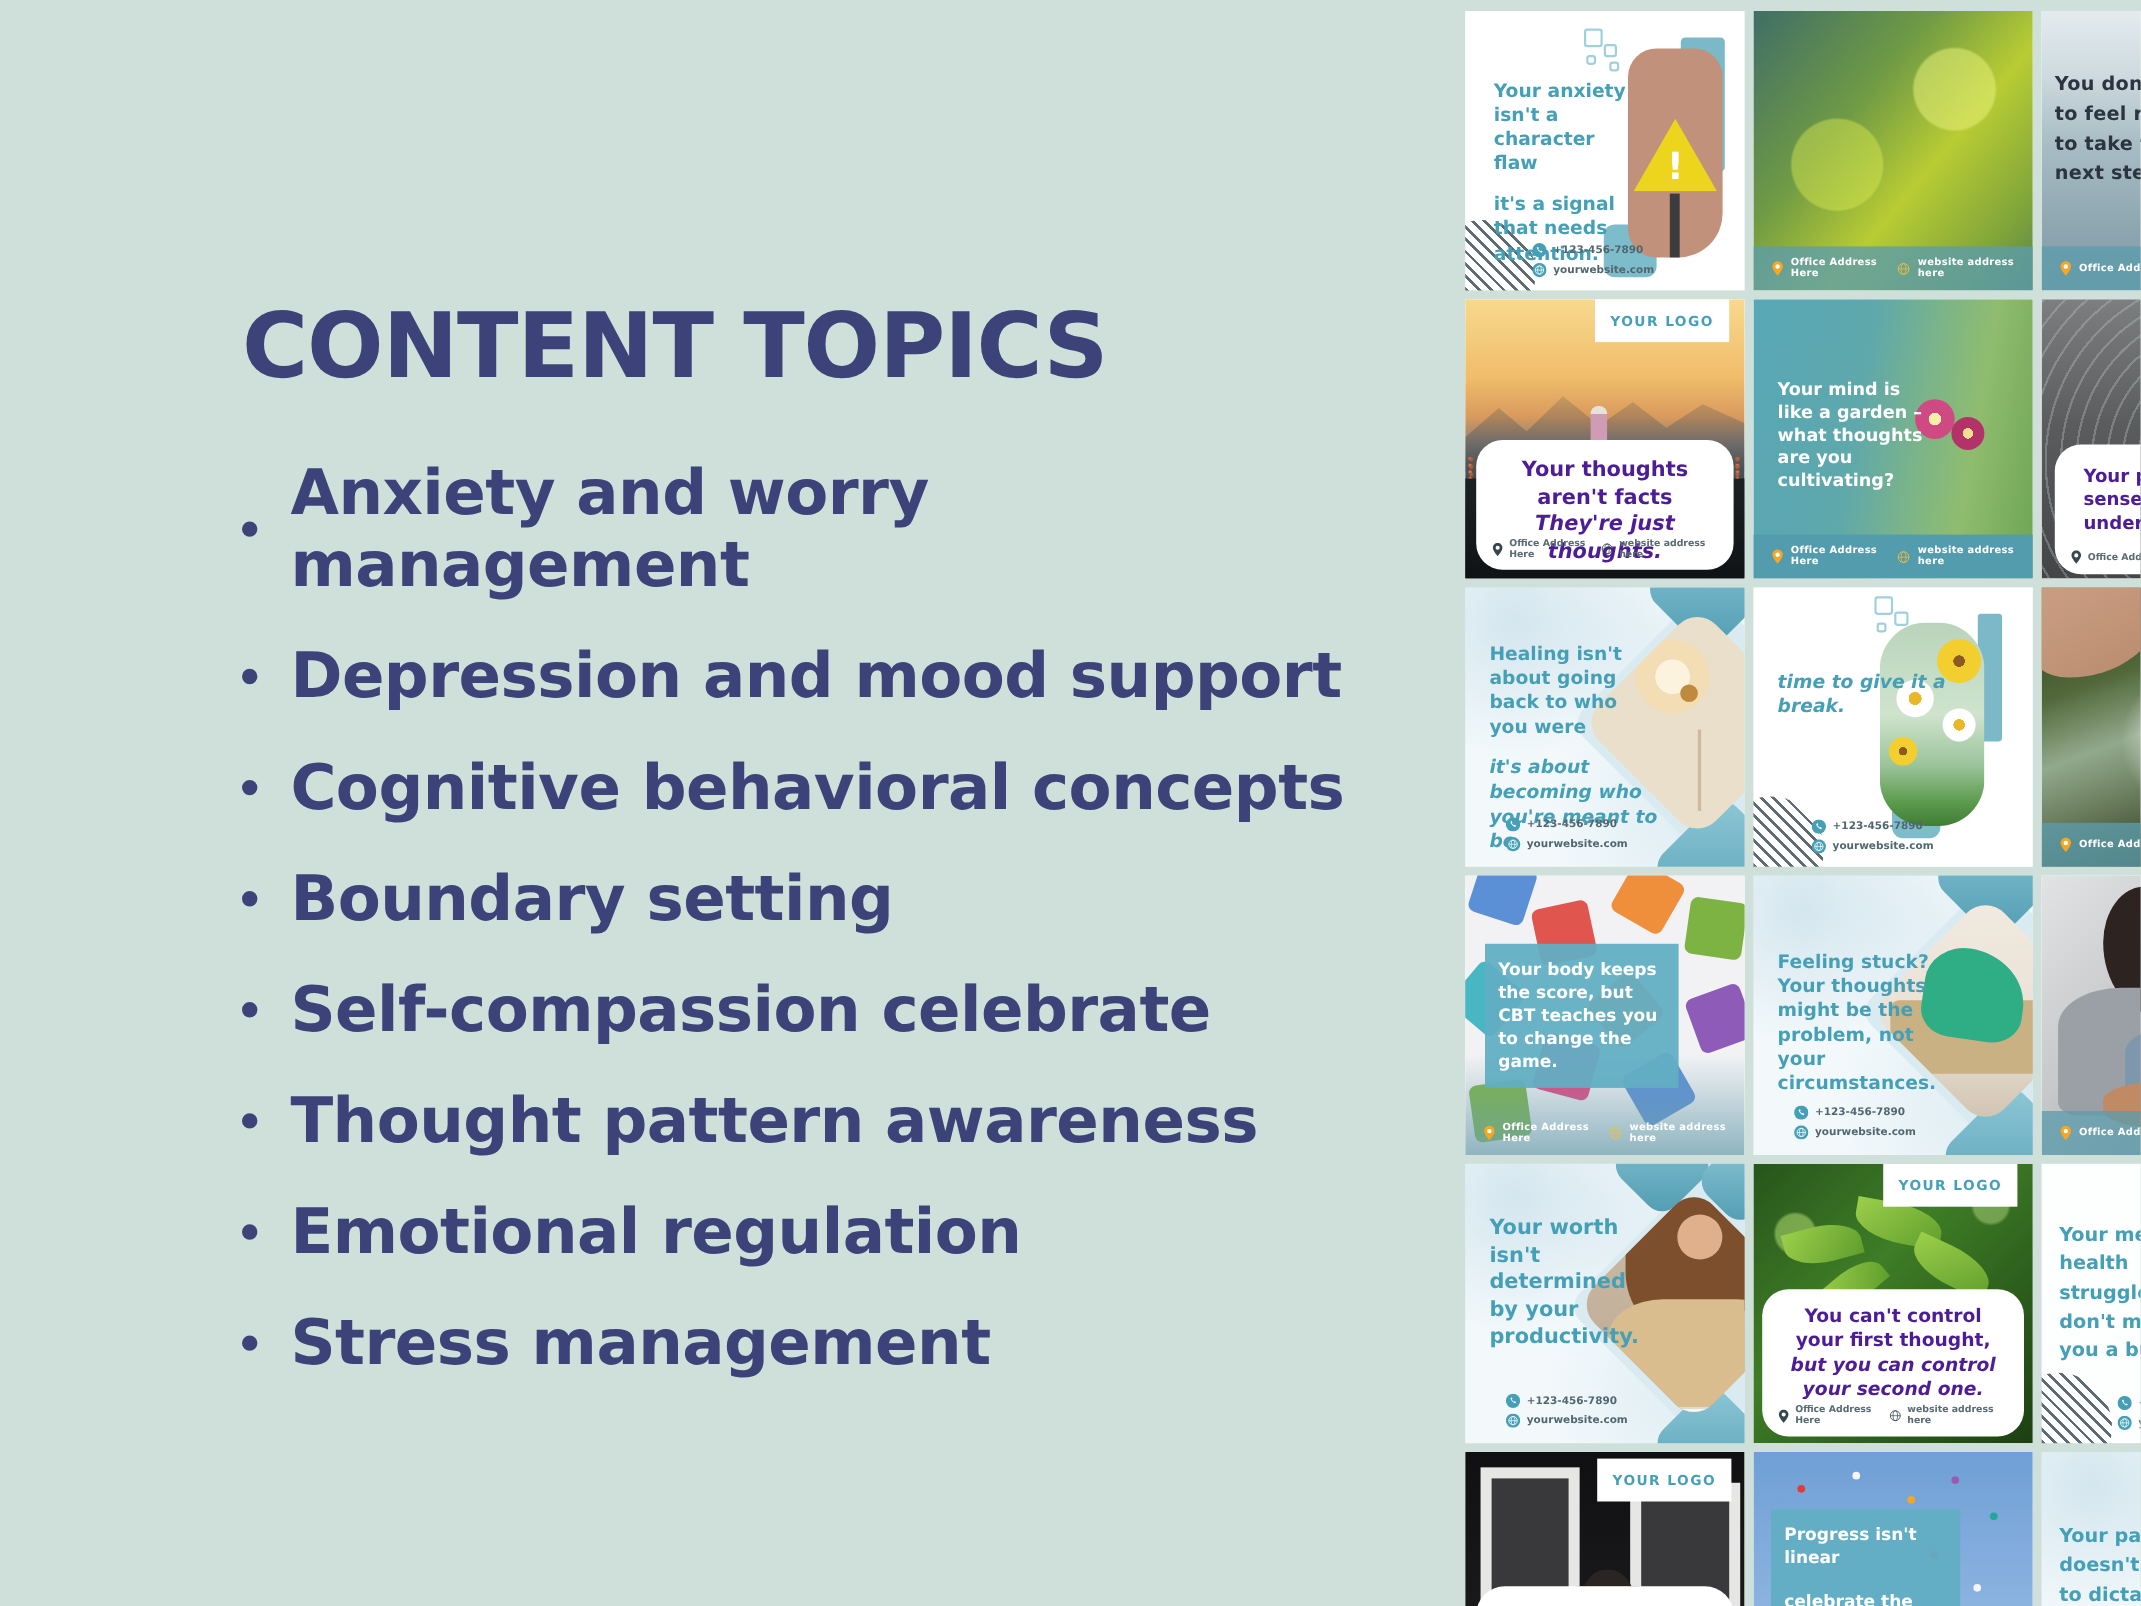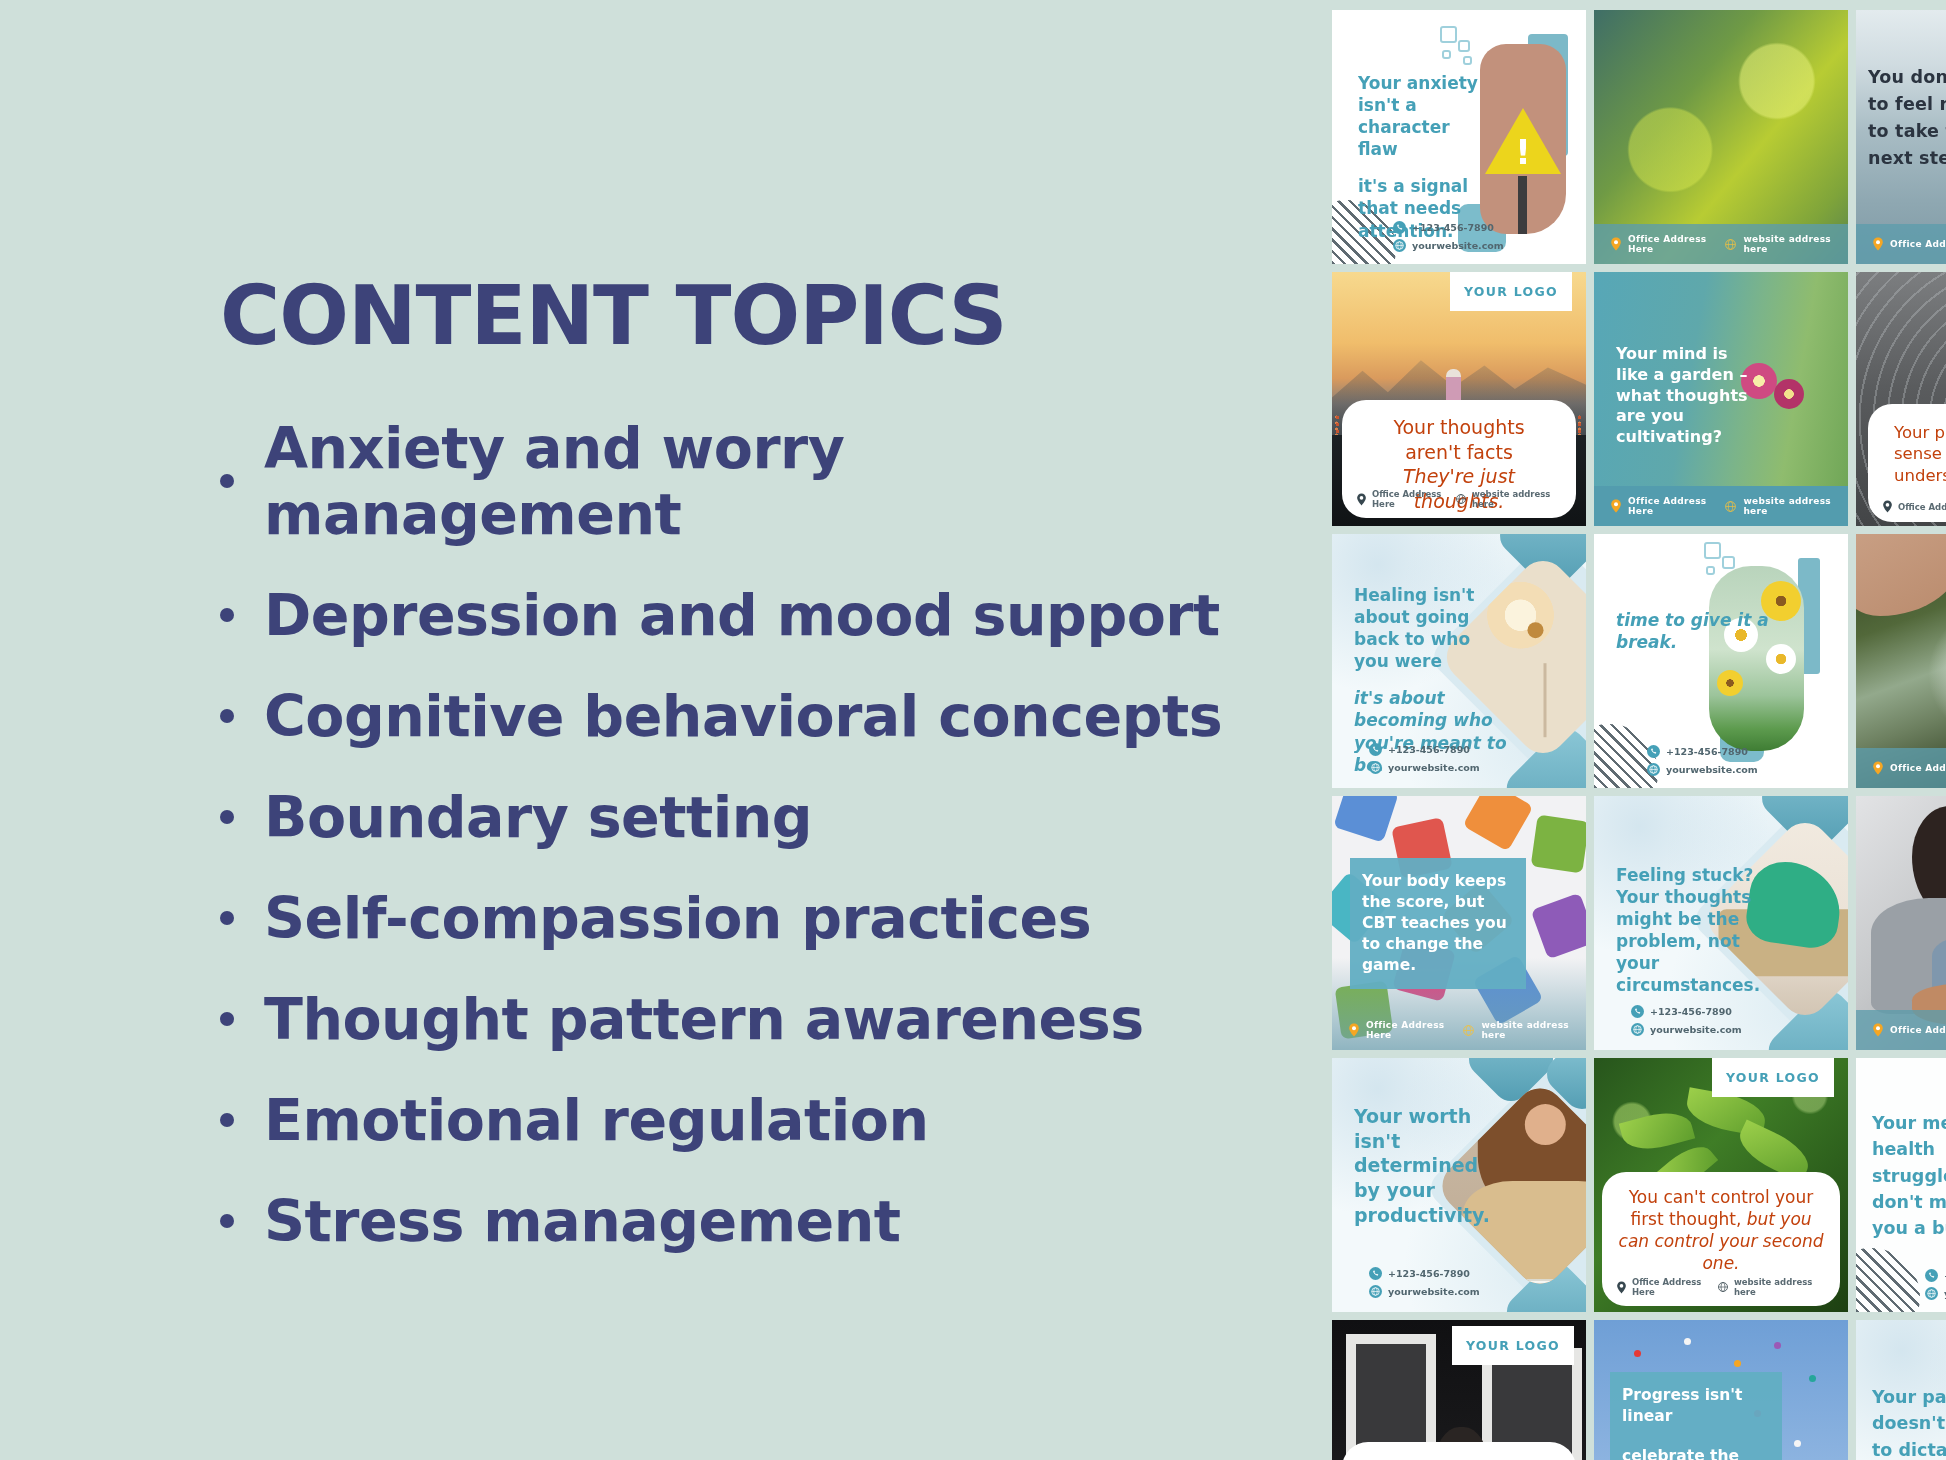--- a/index.html
+++ b/index.html
@@ -37,21 +37,21 @@
   .brow{display:flex;align-items:center;gap:6px;}
 
   .contact{position:absolute;display:flex;flex-direction:column;gap:5px;font-size:9.5px;
            font-weight:700;color:#51666f;z-index:4;}
   .crow{display:flex;align-items:center;gap:6px;margin-left:17px;}
 
   .logo-badge{position:absolute;background:#fff;color:#45a0b7;font-weight:700;font-size:12.5px;
               letter-spacing:1.3px;padding:12px 14px;z-index:5;}
 
   .card{position:absolute;background:#fff;border-radius:24px;z-index:4;}
-  .ctext{color:#c2410c;font-weight:400;text-align:center;line-height:1.3;}
+  .ctext{color:#4c1d95;font-weight:700;text-align:center;line-height:1.3;}
   .cfoot{position:absolute;bottom:9px;left:14px;right:14px;display:flex;
          justify-content:space-between;color:#5a6a72;font-size:8.5px;font-weight:700;}
   .cfrow{display:flex;align-items:center;gap:5px;}
 
   .stripes{position:absolute;left:-34px;bottom:-34px;width:98px;height:98px;border-radius:50%;
            background:repeating-linear-gradient(45deg,#5f6b72 0 2.5px,transparent 2.5px 8px);z-index:2;}
   .bub{position:absolute;border:2px solid #9fd0dc;border-radius:3px;z-index:2;}
 
   .dm{position:absolute;transform:rotate(45deg);background:linear-gradient(135deg,#8ec9d8,#4f9ab0);
       border-radius:18px;z-index:1;}
@@ -172,21 +172,21 @@
     <div class="bullet">
         <span class="dot"></span>
         <span class="btxt">Cognitive behavioral concepts</span>
       </div>
     <div class="bullet">
         <span class="dot"></span>
         <span class="btxt">Boundary setting</span>
       </div>
     <div class="bullet">
         <span class="dot"></span>
-        <span class="btxt">Self-compassion practices</span>
+        <span class="btxt">Self-compassion celebrate</span>
       </div>
     <div class="bullet">
         <span class="dot"></span>
         <span class="btxt">Thought pattern awareness</span>
       </div>
     <div class="bullet">
         <span class="dot"></span>
         <span class="btxt">Emotional regulation</span>
       </div>
     <div class="bullet">

